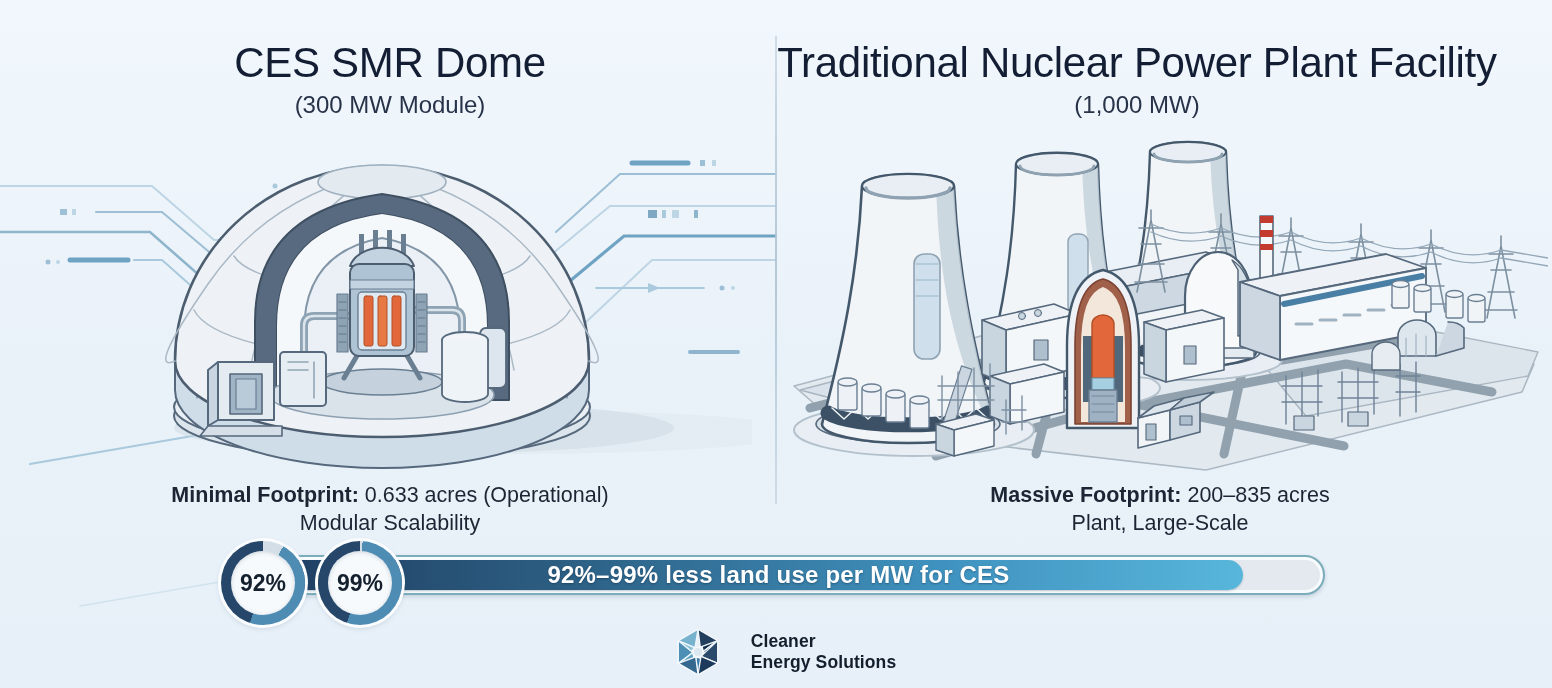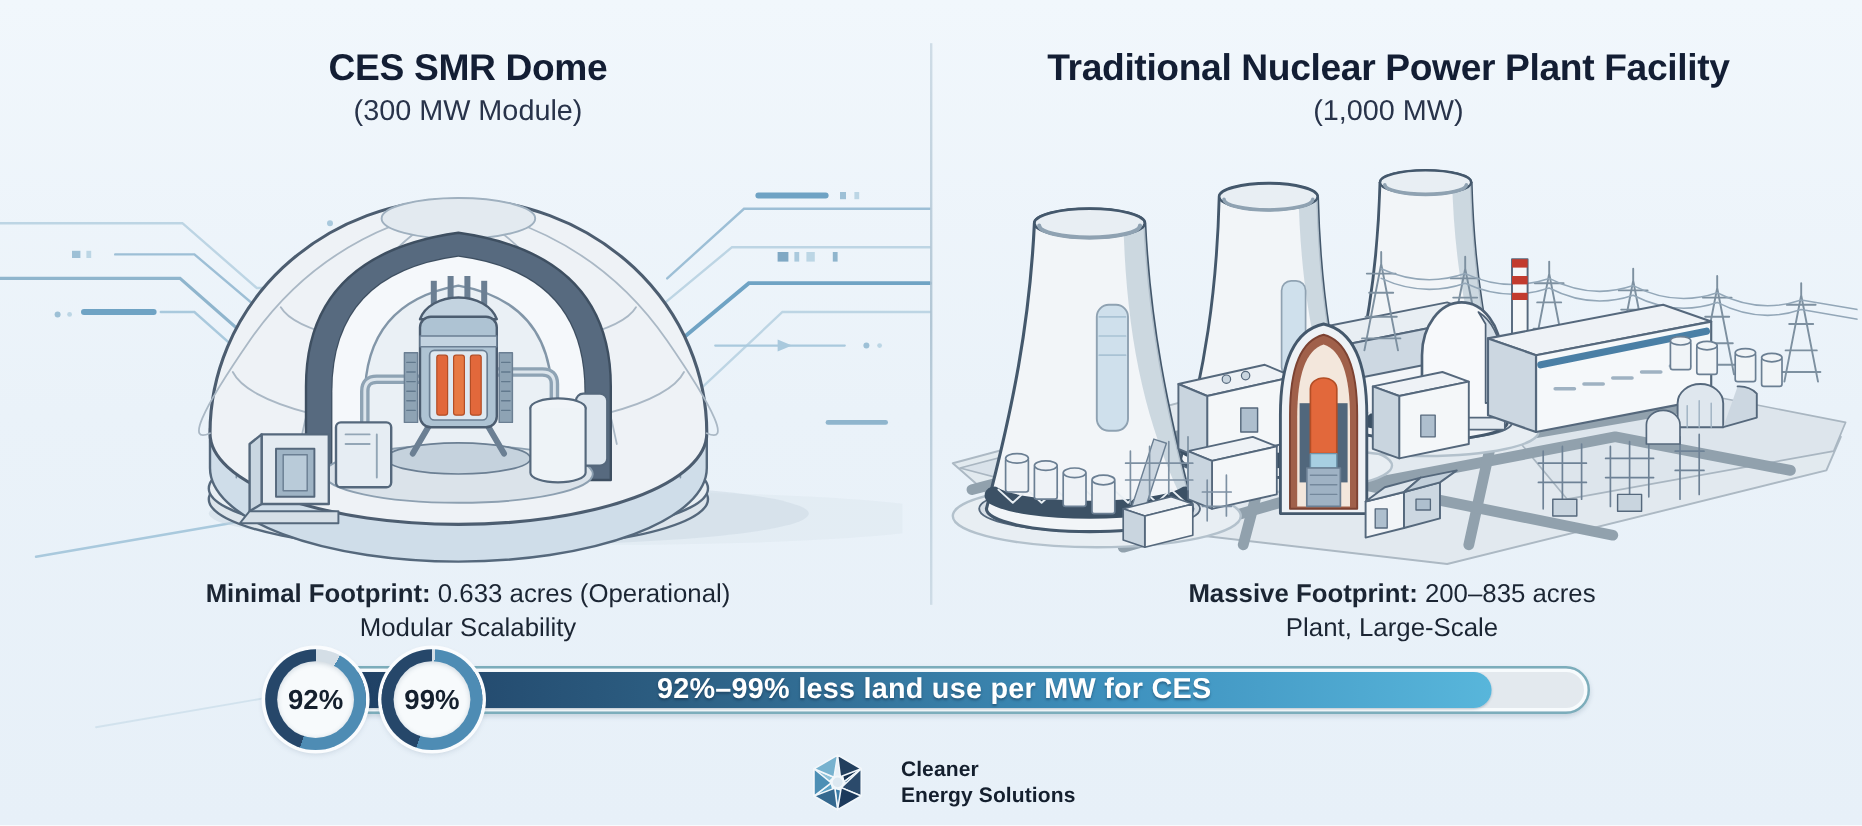--- a/index.html
+++ b/index.html
@@ -5,22 +5,22 @@
   html,body{margin:0;padding:0;}
   .canvas{
     position:relative;width:1552px;height:688px;overflow:hidden;
     background:linear-gradient(180deg,#f1f7fc 0%,#eaf2f9 50%,#e7f0f8 100%);
     font-family:"Liberation Sans",sans-serif;color:#15202e;
   }
   svg{display:block;}
   .decor{position:absolute;inset:0;pointer-events:none;}
   .panel-header{position:absolute;top:40px;text-align:center;}
   .panel-header.left{left:20px;width:740px;}
-  .panel-header.right{left:788px;width:738px;}
-  .panel-title{font-size:31px;font-weight:700;letter-spacing:-.3px;color:#131e34;line-height:1.1;}
+  .panel-header.right{left:768px;width:738px;}
+  .panel-title{font-size:42px;font-weight:400;letter-spacing:-.3px;color:#131e34;line-height:1.1;}
   .panel-subtitle{font-size:24px;font-weight:400;color:#28334a;margin-top:5px;}
   .divider{position:absolute;left:775px;top:36px;width:2px;height:468px;
     background:linear-gradient(180deg,#c9d8e3,#a8bfcf 50%,#c9d8e3);opacity:.85;}
   .illu{position:absolute;}
   .illu.left{left:12px;top:124px;}
   .illu.right{left:786px;top:124px;}
   .footprint{position:absolute;top:481px;text-align:center;font-size:21.5px;line-height:1.32;color:#1b2533;}
   .footprint.left{left:20px;width:740px;}
   .footprint.right{left:794px;width:732px;}
   .footprint b{font-weight:800;}

